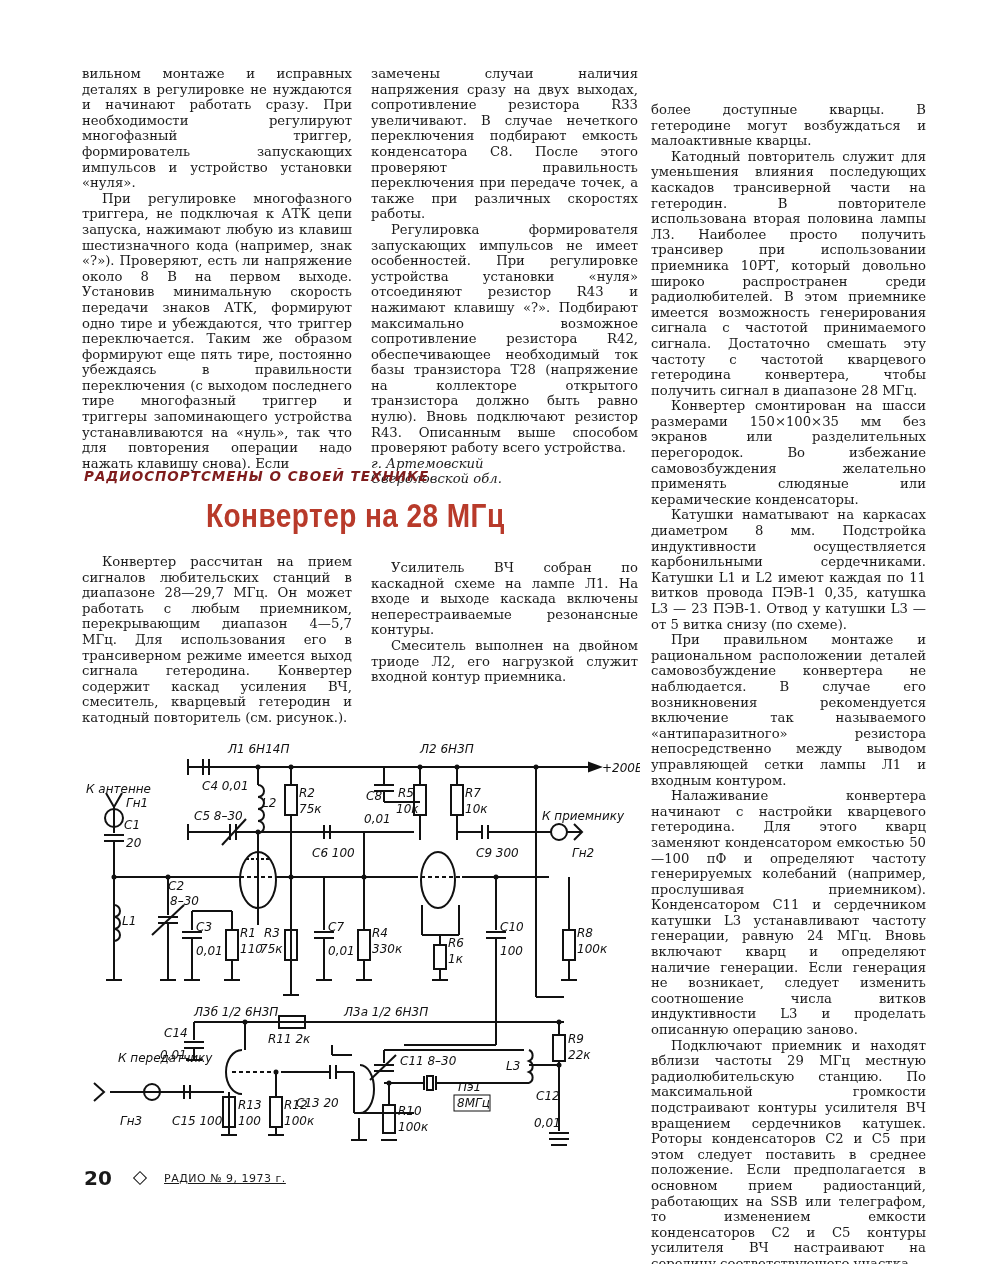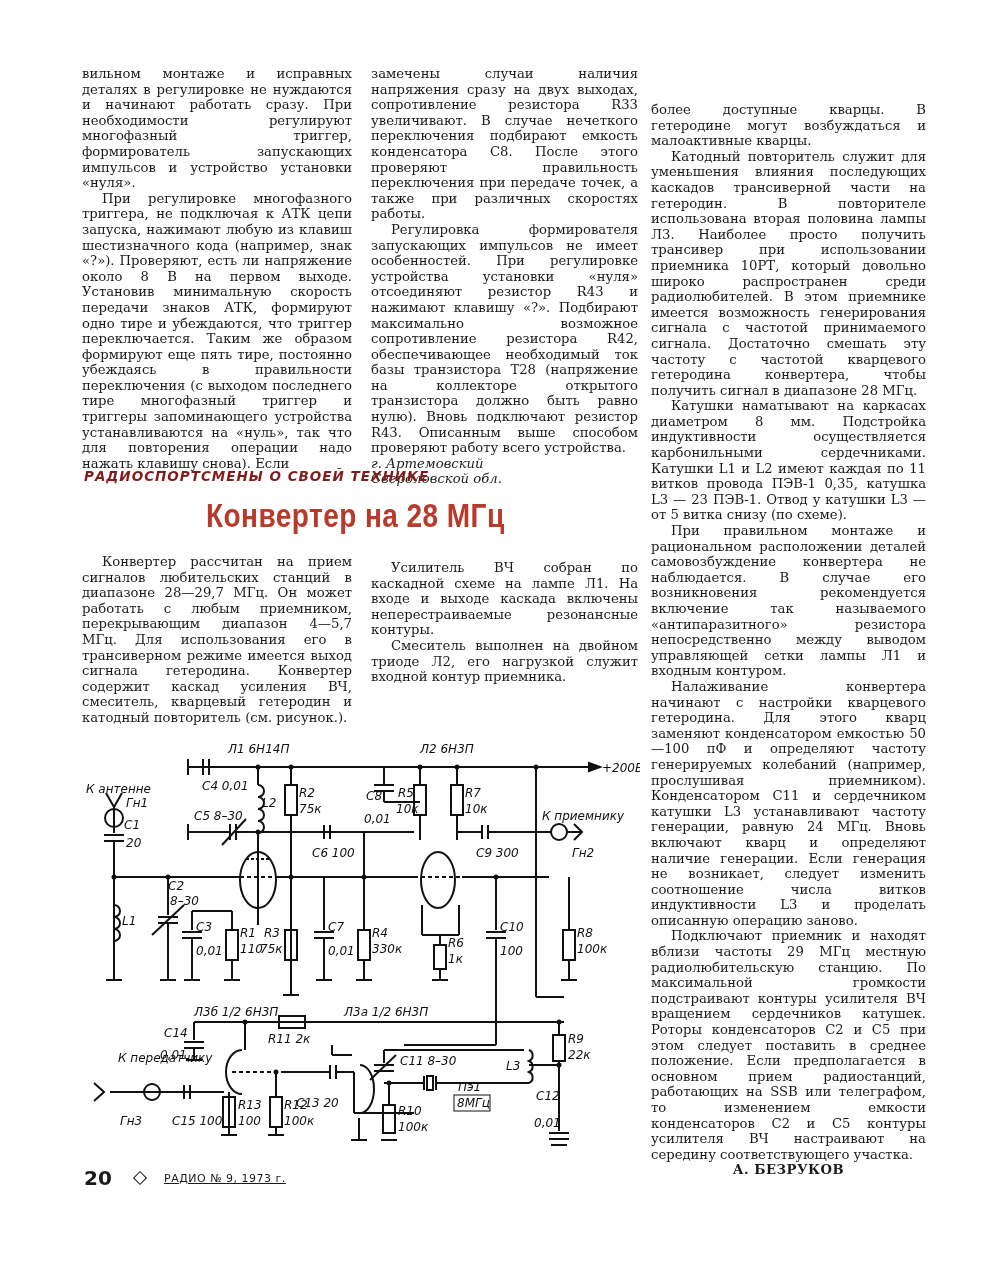--- a/index.html
+++ b/index.html
@@ -46,20 +46,21 @@
 </div>
 
 <div class="col" id="col5">
   <p class="ind">Усилитель ВЧ собран по каскадной схеме на лампе Л1. На входе и выходе каскада включены неперестраиваемые резонансные контуры.</p>
   <p class="ind">Смеситель выполнен на двойном триоде Л2, его нагрузкой служит входной контур приемника.</p>
 </div>
 
 <div class="col" id="col3">
   <p>более доступные кварцы. В гетеродине могут возбуждаться и малоактивные кварцы.</p>
   <p class="ind">Катодный повторитель служит для уменьшения влияния последующих каскадов трансиверной части на гетеродин. В повторителе использована вторая половина лампы Л3. Наиболее просто получить трансивер при использовании приемника 10РТ, который довольно широко распространен среди радиолюбителей. В этом приемнике имеется возможность генерирования сигнала с частотой принимаемого сигнала. Достаточно смешать эту частоту с частотой кварцевого гетеродина конвертера, чтобы получить сигнал в диапазоне 28 МГц.</p>
+  <p class="ind">Конвертер смонтирован на шасси размерами 150×100×35 мм без экранов или разделительных перегородок. Во избежание самовозбуждения желательно применять слюдяные или керамические конденсаторы.</p>
   <p class="ind">Катушки наматывают на каркасах диаметром 8 мм. Подстройка индуктивности осуществляется карбонильными сердечниками. Катушки L1 и L2 имеют каждая по 11 витков провода ПЭВ-1 0,35, катушка L3 — 23 ПЭВ-1. Отвод у катушки L3 — от 5 витка снизу (по схеме).</p>
   <p class="ind">При правильном монтаже и рациональном расположении деталей самовозбуждение конвертера не наблюдается. В случае его возникновения рекомендуется включение так называемого «антипаразитного» резистора непосредственно между выводом управляющей сетки лампы Л1 и входным контуром.</p>
   <p class="ind">Налаживание конвертера начинают с настройки кварцевого гетеродина. Для этого кварц заменяют конденсатором емкостью 50—100 пФ и определяют частоту генерируемых колебаний (например, прослушивая приемником). Конденсатором C11 и сердечником катушки L3 устанавливают частоту генерации, равную 24 МГц. Вновь включают кварц и определяют наличие генерации. Если генерация не возникает, следует изменить соотношение числа витков индуктивности L3 и проделать описанную операцию заново.</p>
   <p class="ind">Подключают приемник и находят вблизи частоты 29 МГц местную радиолюбительскую станцию. По максимальной громкости подстраивают контуры усилителя ВЧ вращением сердечников катушек. Роторы конденсаторов C2 и C5 при этом следует поставить в среднее положение. Если предполагается в основном прием радиостанций, работающих на SSB или телеграфом, то изменением емкости конденсаторов C2 и C5 контуры усилителя ВЧ настраивают на середину соответствующего участка.</p>
   <p class="author">А. БЕЗРУКОВ</p>
 </div>
 
 <svg id="schematic" viewBox="0 0 556 420" xmlns="http://www.w3.org/2000/svg">
   <g stroke="#111" stroke-width="2" fill="none">
 

